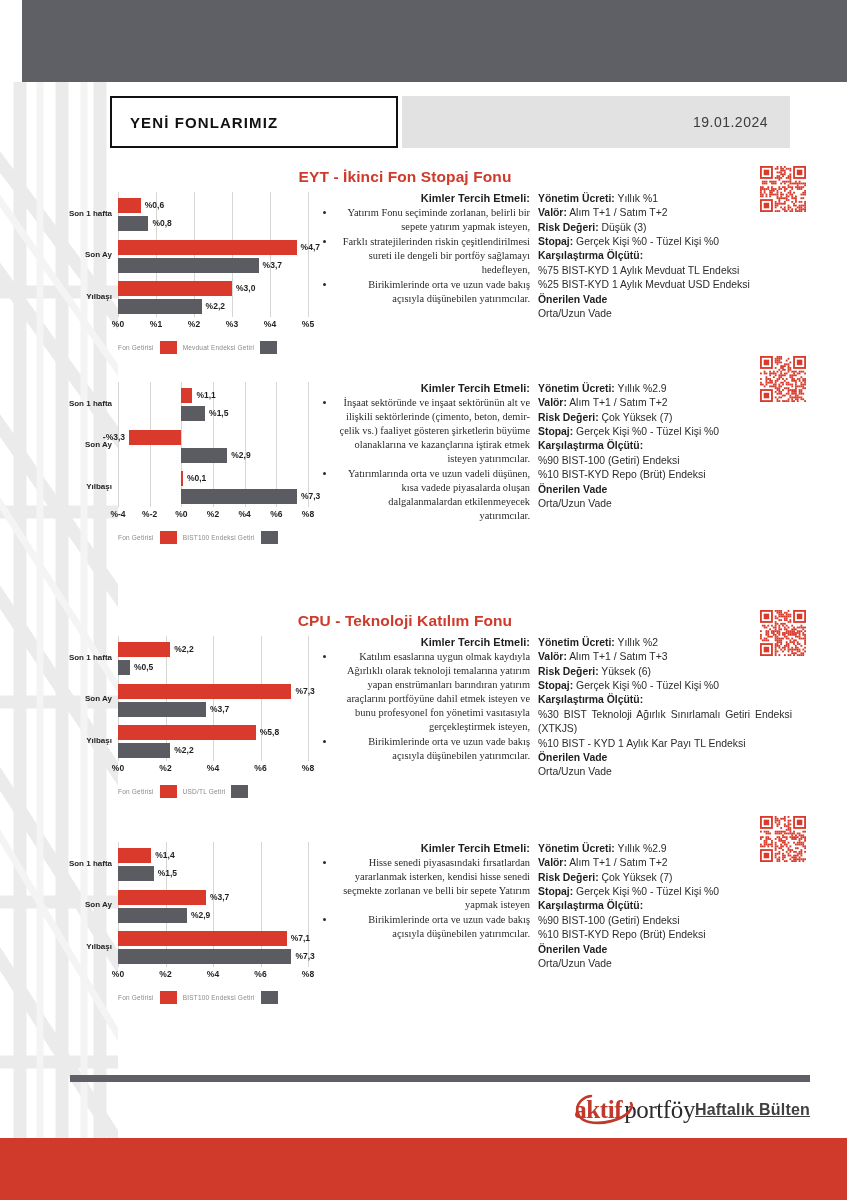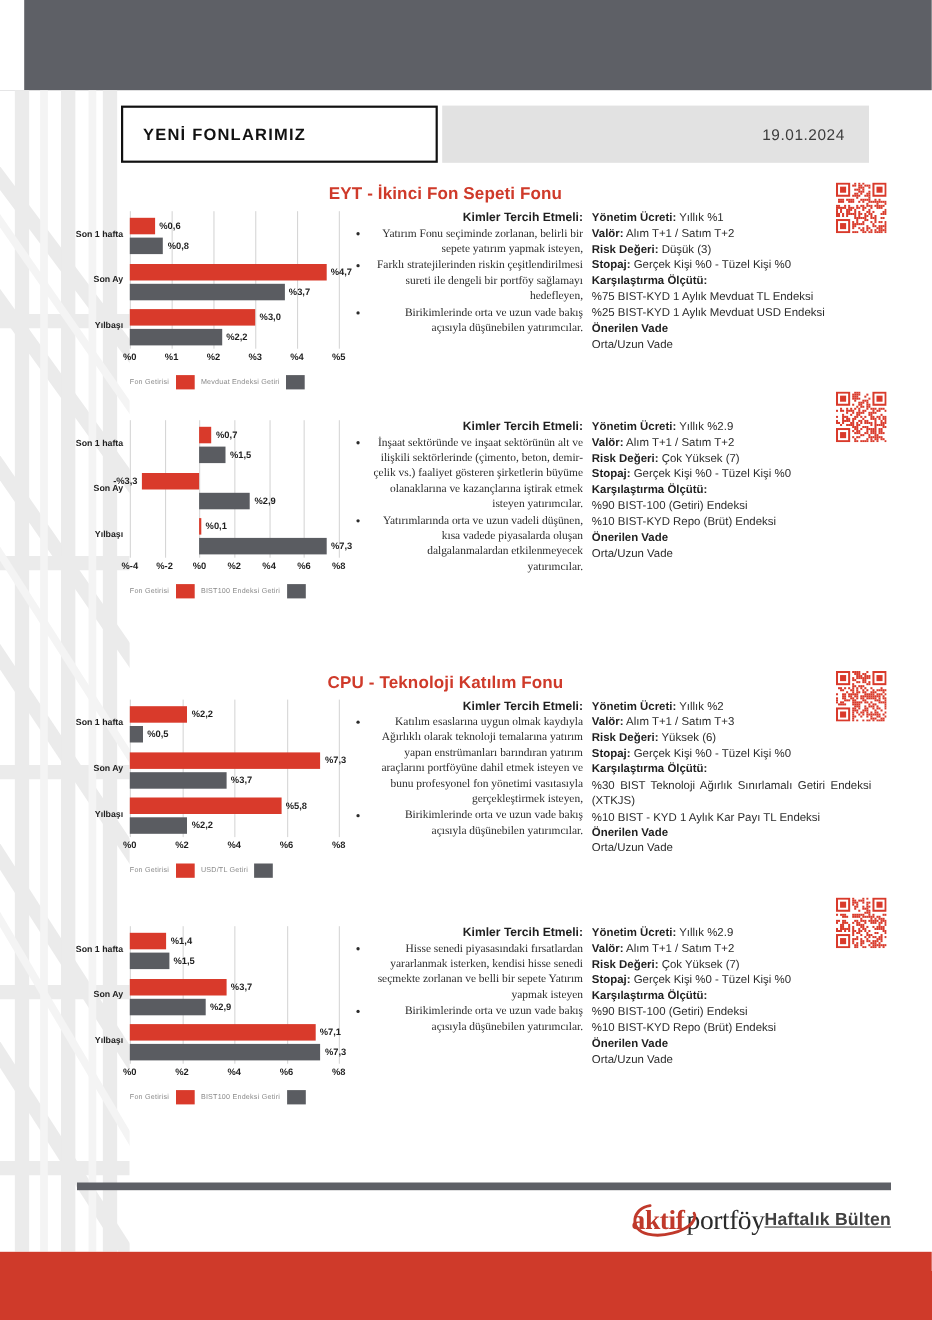--- a/index.html
+++ b/index.html
@@ -323,21 +323,21 @@
     <div class="header-title-box">
       <span>YENİ FONLARIMIZ</span>
     </div>
     <div class="header-date-box">
       <span>19.01.2024</span>
     </div>
   </div>
 
   <div id="funds-root">
       <div class="fund" style="top: 168px;">
-        <div class="fund-title">EYT - İkinci Fon Sepeti Fonu</div>
+        <div class="fund-title">EYT - İkinci Fon Stopaj Fonu</div>
         <div class="fund-body">
           <div class="chart-col">
             <div class="chart" style="width: 190px;">
               <div class="gridline" style="left: 0px;"></div>
               <div class="gridline" style="left: 38px;"></div>
               <div class="gridline" style="left: 76px;"></div>
               <div class="gridline" style="left: 114px;"></div>
               <div class="gridline" style="left: 152px;"></div>
               <div class="gridline" style="left: 190px;"></div>
               <div class="grp" style="top: 0px; height: 41.6667px;">
@@ -635,21 +635,21 @@
               <div class="gridline" style="left: 0px;"></div>
               <div class="gridline" style="left: 31.6667px;"></div>
               <div class="gridline" style="left: 63.3333px;"></div>
               <div class="gridline" style="left: 95px;"></div>
               <div class="gridline" style="left: 126.667px;"></div>
               <div class="gridline" style="left: 158.333px;"></div>
               <div class="gridline" style="left: 190px;"></div>
               <div class="grp" style="top: 0px; height: 41.6667px;">
                 <div class="grp-label">Son 1 hafta</div>
                 <div class="bar fon" style="top: 6px; left: 63.3333px; width: 11.0833px;"></div>
-                <div class="bar-val" style="top: 13px; left: 78.4167px;">%0,7</div>
+                <div class="bar-val" style="top: 13px; left: 78.4167px;">%1,1</div>
                 <div class="bar bench" style="top: 24px; left: 63.3333px; width: 23.75px;"></div>
                 <div class="bar-val" style="top: 31px; left: 91.0833px;">%1,5</div>
               </div>
               <div class="grp" style="top: 41.6667px; height: 41.6667px;">
                 <div class="grp-label">Son Ay</div>
                 <div class="bar fon" style="top: 6px; left: 11.0833px; width: 52.25px;"></div>
                 <div class="bar-val" style="top: 13px; left: 7.08333px; transform: translate(-100%, -50%);">-%3,3</div>
                 <div class="bar bench" style="top: 24px; left: 63.3333px; width: 45.9167px;"></div>
                 <div class="bar-val" style="top: 31px; left: 113.25px;">%2,9</div>
               </div>

